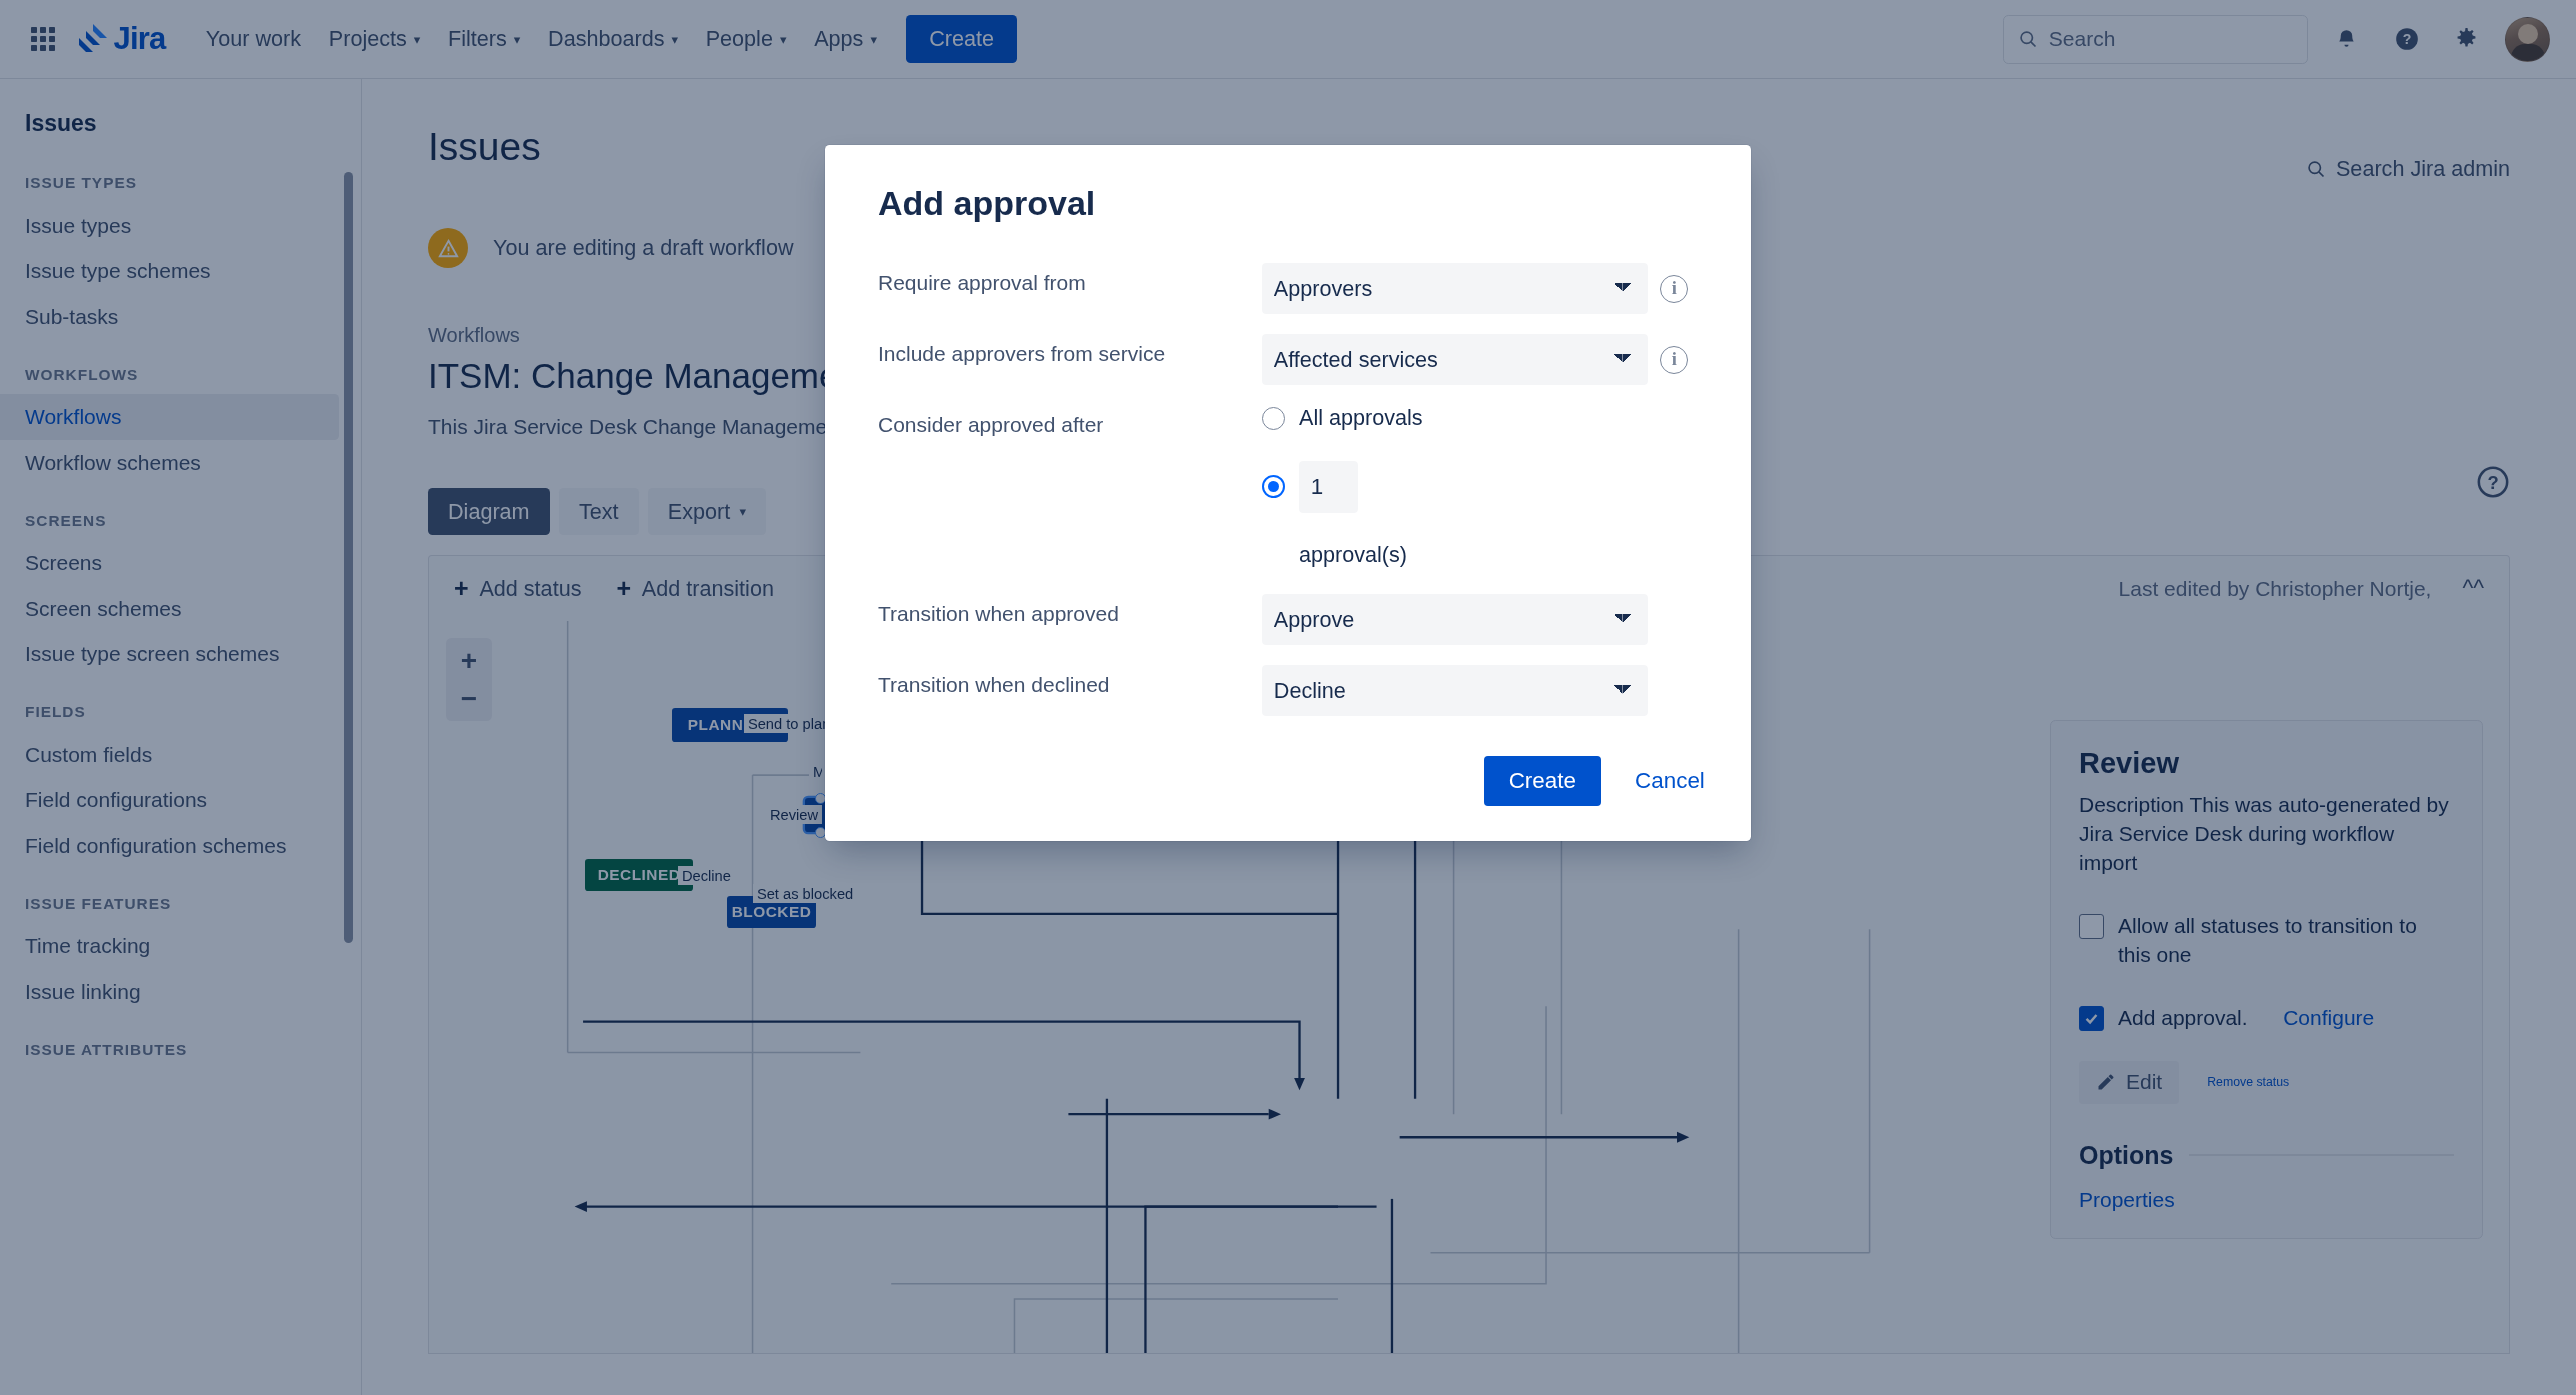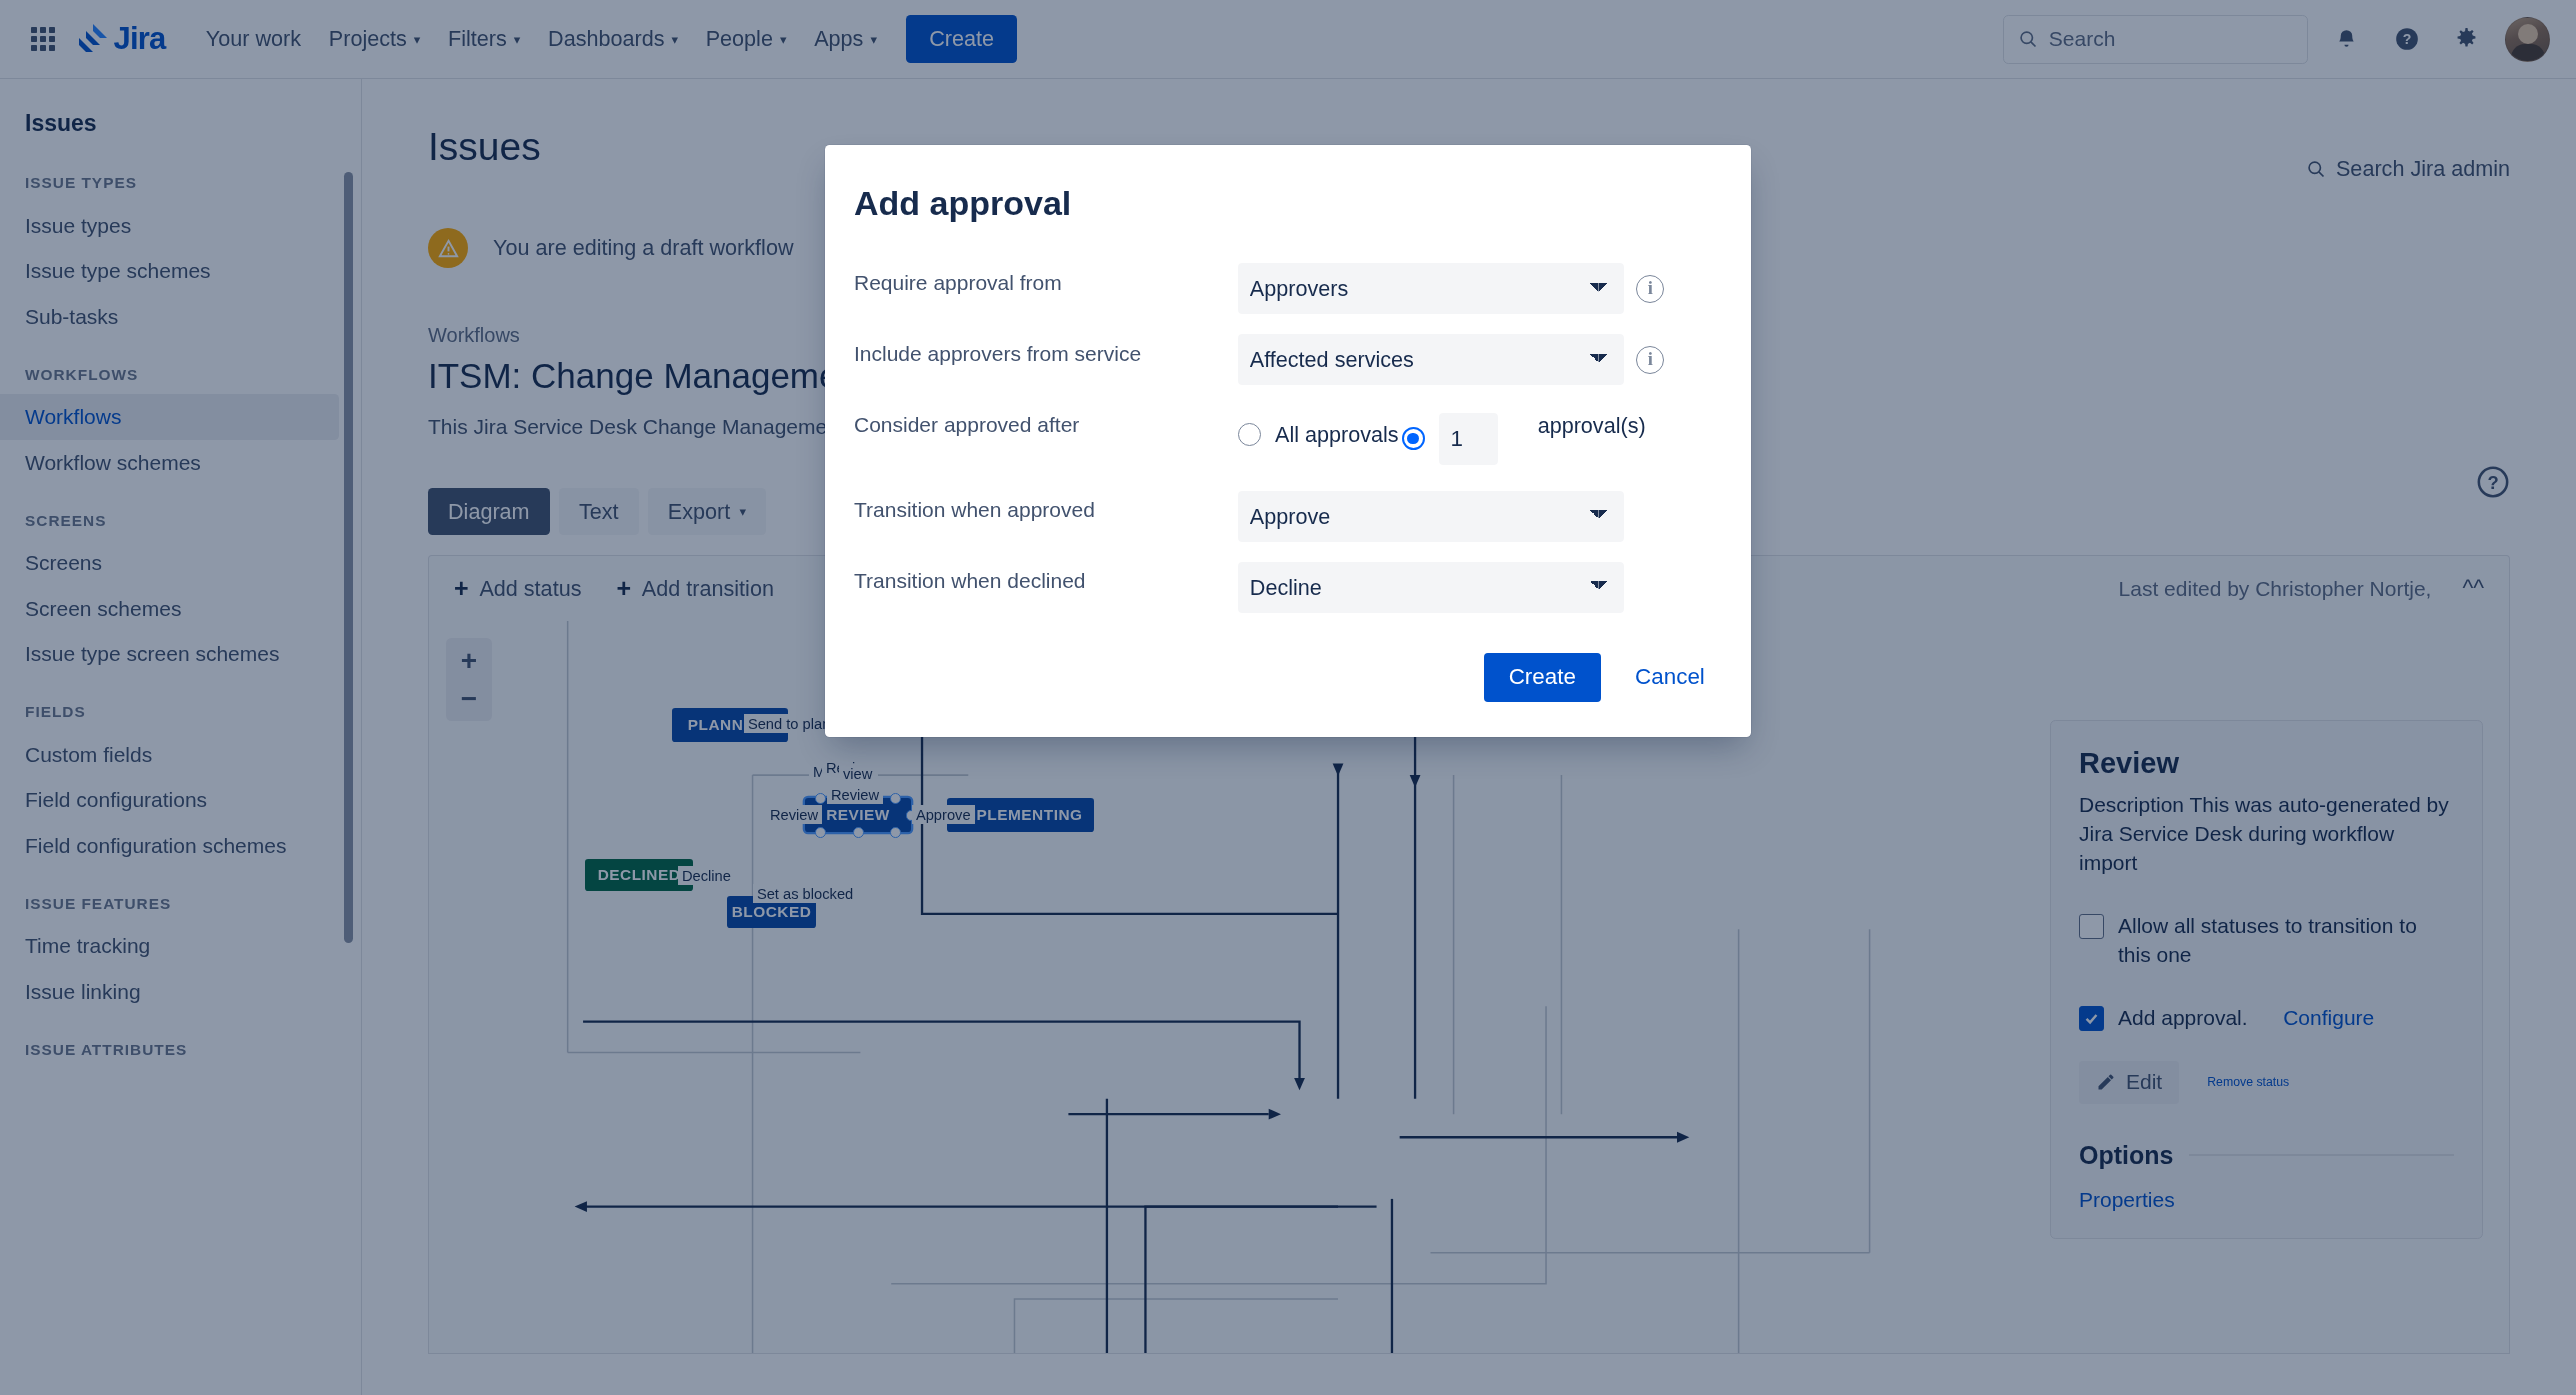--- a/index.html
+++ b/index.html
@@ -248,21 +248,21 @@
   }
   .sp-options .rule { flex: 1; height: 1.5px; background: #dfe1e6; }
   .sp-prop { font-size: 21px; color: #0052cc; margin-top: 18.5px; cursor: pointer; }
 
   
   .modal {
     position: absolute; left: 825px; top: 145px;
     width: 926px; background: #ffffff;
     border-radius: 4.6px; z-index: 900;
     box-shadow: 0 0 0 0.8px rgba(9,30,66,.08), 0 15.4px 31px -6.2px rgba(9,30,66,.31);
-    padding: 39px 40px 35px 29px;
+    padding: 39px 40px 35px 53px;
   }
   .modal-title {
     font-size: 34px; font-weight: 600; color: #172b4d;
     margin-bottom: 40px;
   }
   .form-row { display: flex; align-items: flex-start; margin-bottom: 20px; }
   .form-label {
     width: 384px; flex: 0 0 384px; font-size: 21px;
     color: #42526e; padding-top: 7.7px; font-weight: 400;
   }
@@ -283,21 +283,21 @@
     background-size: 8.5px 8.5px, 8.5px 8.5px;
     background-repeat: no-repeat;
   }
   .info-ic {
     width: 28px; height: 28px; border-radius: 50%;
     border: 1.5px solid #7a869a; color: #7a869a;
     display: flex; align-items: center; justify-content: center;
     font-size: 18.5px; font-weight: 700; cursor: pointer;
     font-family: "Liberation Serif", serif; flex: 0 0 auto;
   }
-  .radio-group { display: flex; flex-direction: row; gap: 3px; }
+  .radio-group { display: flex; flex-direction: column; gap: 22px; }
   .radio-line { display: flex; align-items: center; gap: 14px; }
   .radio {
     width: 23px; height: 23px; border-radius: 50%;
     border: 1.5px solid #7a869a; background: #fff;
     flex: 0 0 auto; cursor: pointer;
   }
   .radio.on {
     border-color: #0065ff; border-width: 2.3px;
     display: flex; align-items: center; justify-content: center;
   }

